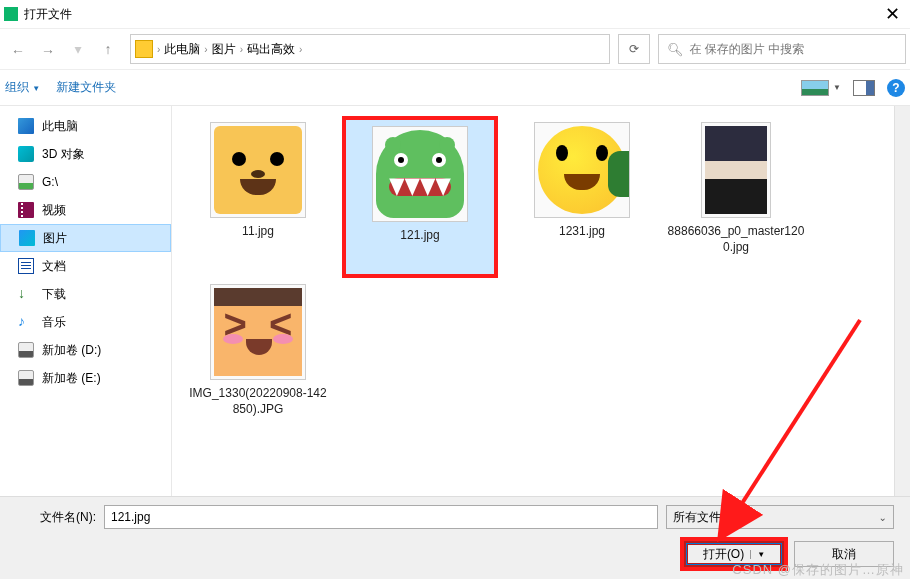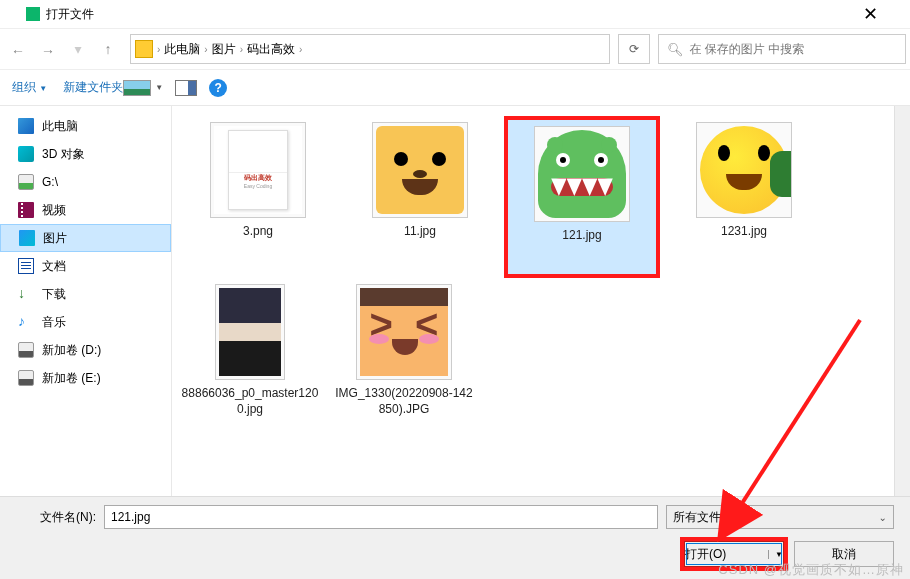--- a/index.html
+++ b/index.html
@@ -1,37 +1,37 @@
 <!DOCTYPE html>
 <html><head>
   <meta charset="utf-8">
   <style>
     * { box-sizing: border-box; margin: 0; padding: 0; font-family: "Microsoft YaHei", "Segoe UI", sans-serif; }
     body { width: 910px; height: 579px; background: #fff; position: relative; overflow: hidden; font-size: 12px; }
 
     
-    .titlebar { height: 28px; display: flex; align-items: center; justify-content: space-between; padding: 0 26px; text-align: right; }
+    .titlebar { height: 28px; display: flex; align-items: center; justify-content: space-between; padding: 0 4px; text-align: right; }
     .titlebar-left { display: flex; align-items: center; gap: 6px; }
     .app-icon { width: 14px; height: 14px; background: #0cb56b; display: inline-block; }
     .close-x { font-size: 18px; color: #000; padding: 0 6px; cursor: pointer; }
 
     
     .navbar { height: 42px; border-top: 1px solid #eee; border-bottom: 1px solid #eee; display: flex; align-items: center; padding: 0 4px; gap: 8px; }
     .nav-arrows { display: flex; align-items: center; gap: 2px; }
     .nav-btn { width: 28px; height: 28px; display: flex; align-items: center; justify-content: center; color: #888; cursor: pointer; font-size: 14px; }
     .nav-btn.sep { color: #ccc; }
     .breadcrumb { flex: 1; height: 30px; border: 1px solid #ccc; display: flex; align-items: center; padding: 0 4px; gap: 4px; }
     .bc-icon { width: 18px; height: 18px; background: #ffcc33; border: 1px solid #d9a400; display: inline-block; }
     .bc-sep { color: #888; font-size: 10px; }
     .refresh-box { width: 32px; height: 30px; border: 1px solid #ccc; display: flex; align-items: center; justify-content: center; color: #666; }
     .searchbox { width: 248px; height: 30px; border: 1px solid #ccc; display: flex; align-items: center; padding: 0 8px; color: #777; gap: 6px; }
     .search-glyph { font-size: 13px; color: #888; }
 
     
-    .toolbar { height: 36px; border-bottom: 1px solid #e8e8e8; display: flex; align-items: center; padding: 0 12px; }
+    .toolbar { height: 36px; border-bottom: 1px solid #e8e8e8; display: flex; align-items: center; justify-content: space-between; padding: 0 5px; }
     .toolbar-left { display: flex; gap: 16px; }
     .toolbar-left span { color: #1a6fb8; cursor: pointer; }
     .toolbar-right { display: flex; gap: 12px; align-items: center; }
     .view-pic { width: 28px; height: 16px; background: linear-gradient(180deg,#87ceeb 60%,#2e8b57 60%); border: 1px solid #999; }
     .help-icon { width: 18px; height: 18px; border-radius: 50%; background: #1e88e5; color: #fff; display: flex; align-items: center; justify-content: center; font-size: 12px; font-weight: bold; }
     .tool-caret { font-size: 8px; color: #555; }
 
     
     .main { display: flex; height: 390px; }
     .sidebar { width: 172px; border-right: 1px solid #e8e8e8; padding: 6px 0; overflow: hidden; }
@@ -71,21 +71,21 @@
     .th-nagatoro { background: #f9b56b; position: relative; }
 
     
     .footer { position: absolute; bottom: 0; left: 0; right: 0; height: 83px; background: #f0f0f0; border-top: 1px solid #ddd; }
     .filename-row { display: flex; align-items: center; padding: 8px 16px; gap: 8px; }
     .filename-label { width: 80px; text-align: right; }
     .filename-input { flex: 1; height: 24px; border: 1px solid #aaa; padding: 0 6px; font-size: 12px; }
     .filetype-select { width: 228px; height: 24px; border: 1px solid #aaa; padding: 0 6px; display: flex; align-items: center; justify-content: space-between; background: #efefef; }
     .button-row { display: flex; justify-content: flex-end; padding: 4px 16px; gap: 10px; }
     .dlg-btn { width: 100px; height: 26px; border: 1px solid #adadad; background: #efefef; display: flex; align-items: center; justify-content: center; cursor: pointer; }
-    .dlg-btn.primary { border: 1px solid #b91c1c; outline: 1px solid #0078d7; outline-offset: -3px; justify-content: space-between; }
+    .dlg-btn.primary { border: 4px solid #b91c1c; outline: 1px solid #0078d7; outline-offset: -3px; }
     .dlg-btn.primary.highlighted { box-shadow: 0 0 0 4px #ff1a1a; }
 
     
     .arrow-overlay { position: absolute; left: 0; top: 0; pointer-events: none; }
 
     .watermark { position: absolute; right: 6px; bottom: 0px; color: #bdbdbd; font-size: 13px; letter-spacing: 1px; }
     .scrollbar { width: 16px; background: #f0f0f0; border-left: 1px solid #e0e0e0; }
 
     
     .face-eyes { position:absolute; left:20%; top:30%; width:60%; height:20%; display:flex; justify-content:space-between; }
@@ -185,32 +185,20 @@
         <span class="side-icon si-hdd"></span>
         <span>新加卷 (D:)</span>
       </div>
     <div class="side-item">
         <span class="side-icon si-hdd"></span>
         <span>新加卷 (E:)</span>
       </div>
   </div>
 
   <div class="files">
-    <div class="file-item">
-      <div class="thumb">
-          <div class="thumb-inner th-book">
-            <div style="width:60px;height:80px;background:#fff;border:1px solid #ddd;box-shadow:1px 1px 3px rgba(0,0,0,.15);display:flex;flex-direction:column;align-items:center;justify-content:center;font-size:6px;color:#c0392b;">
-              <div style="height:22px;width:100%;border-bottom:1px solid #eee"></div>
-              <b style="font-size:7px;">码出高效</b>
-              <div style="font-size:5px;color:#999">Easy Coding</div>
-            </div>
-          </div>
-        </div>
-      <div class="file-name">3.png</div>
-    </div>
     <div class="file-item">
       <div class="thumb">
           <div class="thumb-inner th-dog">
             <div class="face-eyes">
               <span></span>
               <span></span>
             </div>
             <div style="position:absolute;left:42%;top:50%;width:14px;height:8px;background:#4a2c12;border-radius:50%"></div>
             <div class="face-mouth"></div>
           </div>
@@ -297,13 +285,13 @@
 
 <svg class="arrow-overlay" width="910" height="579">
   <defs>
     <marker id="ah" markerWidth="12" markerHeight="12" refX="6" refY="6" orient="auto">
       <path d="M0,0 L12,6 L0,12 Z" fill="#ff1a1a"></path>
     </marker>
   </defs>
   <line x1="860" y1="320" x2="730" y2="522" stroke="#ff1a1a" stroke-width="4" marker-end="url(#ah)"></line>
 </svg>
 
-<div class="watermark">CSDN @视觉画质不如…原神</div>
+<div class="watermark">CSDN @保存的图片…原神</div>
 
 </body></html>

